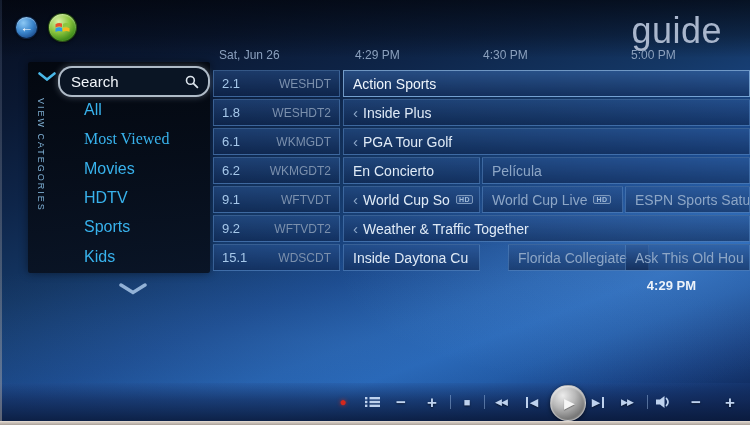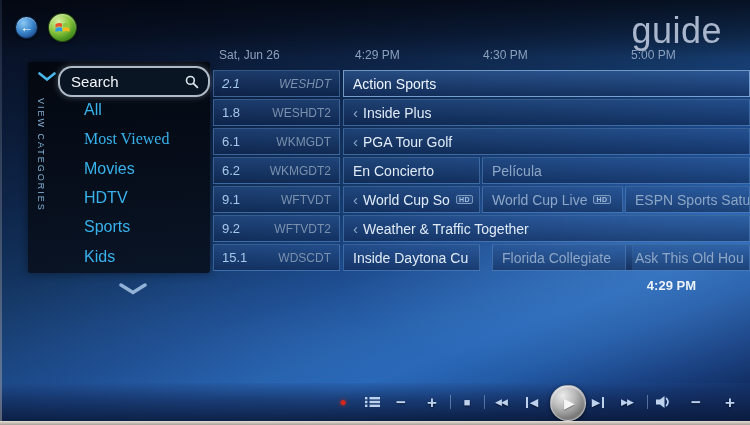--- a/index.html
+++ b/index.html
@@ -129,21 +129,21 @@
       <div class="cat-item" style="top: 159.6px;">Movies</div>
       <div class="cat-item" style="top: 188.9px;">HDTV</div>
       <div class="cat-item" style="top: 218.2px;">Sports</div>
       <div class="cat-item" style="top: 247.5px;">Kids</div>
     </div>
   <svg class="chev-bottom" width="28" height="12" viewBox="0 0 28 12">
     <polyline points="2,2 14,9.5 26,2" fill="none" stroke="#a8c6e8" stroke-width="3.4" stroke-linecap="round"></polyline>
   </svg>
 
   <div id="guide-rows">
-      <div class="gcell chan" style="left: 213px; width: 127px; top: 70px; font-style: italic;">
+      <div class="gcell chan" style="left: 213px; width: 127px; top: 70px;">
         <span class="num">2.1</span>
         <span class="call">WESHDT</span>
       </div>
       <div class="gcell prog selected current" style="left: 343px; width: 407px; top: 70px; padding-left: 9px;">
         <span class="p-title">Action Sports</span>
       </div>
       <div class="gcell chan" style="left: 213px; width: 127px; top: 99px;">
         <span class="num">1.8</span>
         <span class="call">WESHDT2</span>
       </div>
@@ -193,21 +193,21 @@
         <span class="cont-chev">‹</span>
         <span class="p-title">Weather &amp; Traffic Together</span>
       </div>
       <div class="gcell chan" style="left: 213px; width: 127px; top: 244px;">
         <span class="num">15.1</span>
         <span class="call">WDSCDT</span>
       </div>
       <div class="gcell prog current" style="left: 343px; width: 137px; top: 244px;">
         <span class="p-title">Inside Daytona Cu</span>
       </div>
-      <div class="gcell prog future" style="left: 492px; width: 141px; top: 244px;">
+      <div class="gcell prog future" style="left: 508px; width: 141px; top: 244px;">
         <span class="p-title">Florida Collegiate</span>
       </div>
       <div class="gcell prog future" style="left: 625px; width: 125px; top: 244px;">
         <span class="p-title">Ask This Old Hou</span>
       </div>
     </div>
   <div class="status-clock">4:29 PM</div>
 
   <div class="transport"></div>
   <div id="transport-items">

